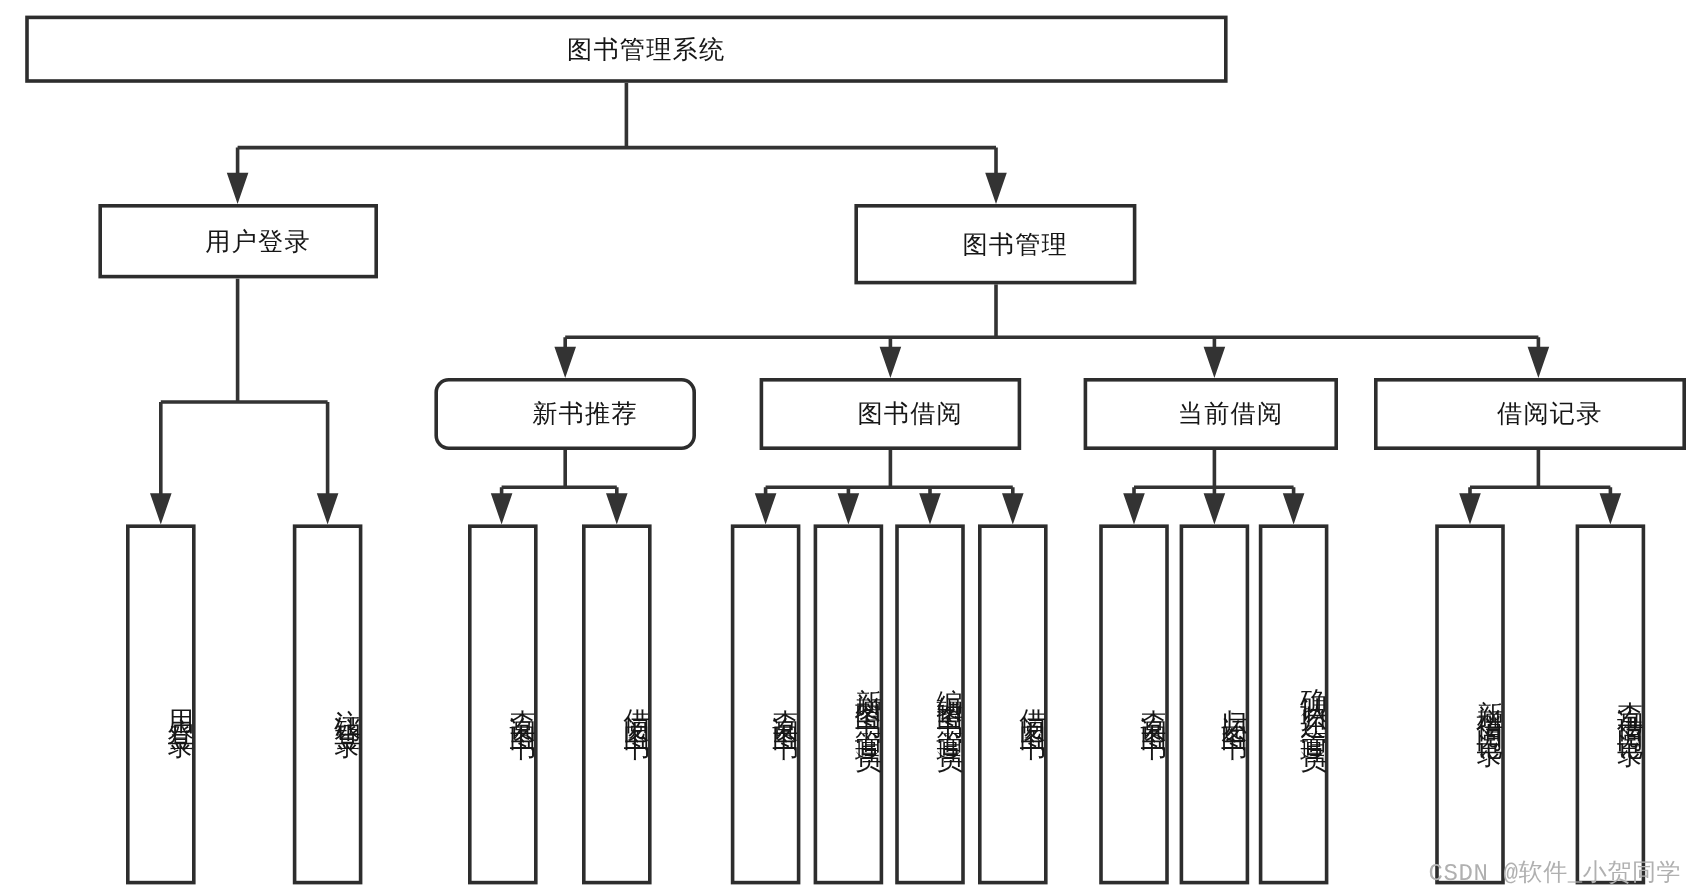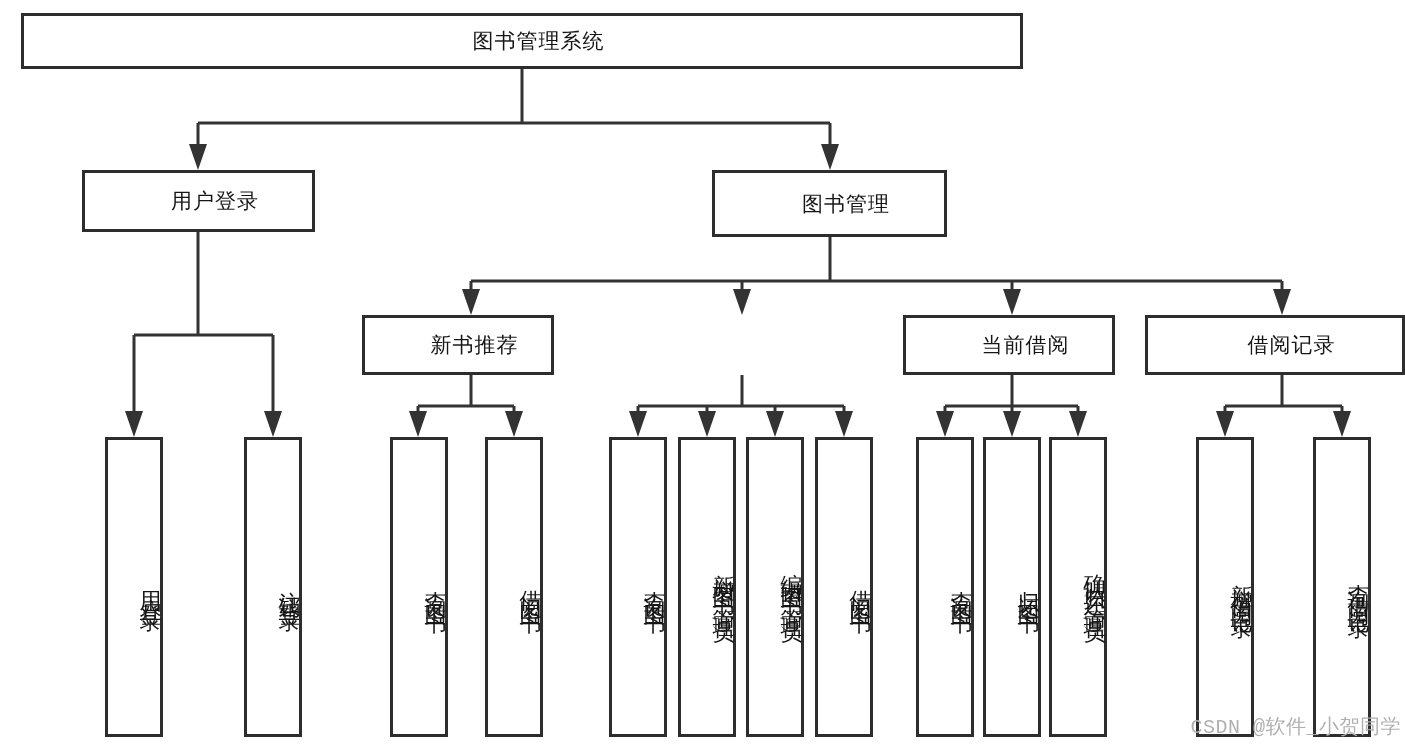--- a/index.html
+++ b/index.html
@@ -70,21 +70,22 @@
       M1069 411 L1087 411 L1078 437 Z
       M1216 411 L1234 411 L1225 437 Z
       M1333 411 L1351 411 L1342 437 Z"></path>
   </svg>
 
   <div class="node hbox" style="left:21px;top:13px;width:1002px;height:56px;">图书管理系统</div>
 
   <div class="node hbox" style="left:82px;top:170px;width:233px;height:62px;">用户登录</div>
   <div class="node hbox" style="left:712px;top:170px;width:235px;height:67px;">图书管理</div>
 
-  <div class="node hbox" style="left:362px;top:315px;width:192px;height:60px;">新书推荐</div>
+  <div class="node hbox" style="left:362px;top:315px;width:218px;height:60px;border-radius:12px;">新书推荐</div>
+  <div class="node hbox" style="left:633px;top:315px;width:218px;height:60px;">图书借阅</div>
   <div class="node hbox" style="left:903px;top:315px;width:212px;height:60px;">当前借阅</div>
   <div class="node hbox" style="left:1145px;top:315px;width:260px;height:60px;">借阅记录</div>
 
   <div class="node vbox" style="left:105px;top:437px;width:58px;height:300px;">用户登录</div>
   <div class="node vbox" style="left:244px;top:437px;width:58px;height:300px;">注销登录</div>
 
   <div class="node vbox" style="left:390px;top:437px;width:58px;height:300px;">查询图书</div>
   <div class="node vbox" style="left:485px;top:437px;width:58px;height:300px;">借阅图书</div>
 
   <div class="node vbox" style="left:609px;top:437px;width:58px;height:300px;">查询图书</div>

